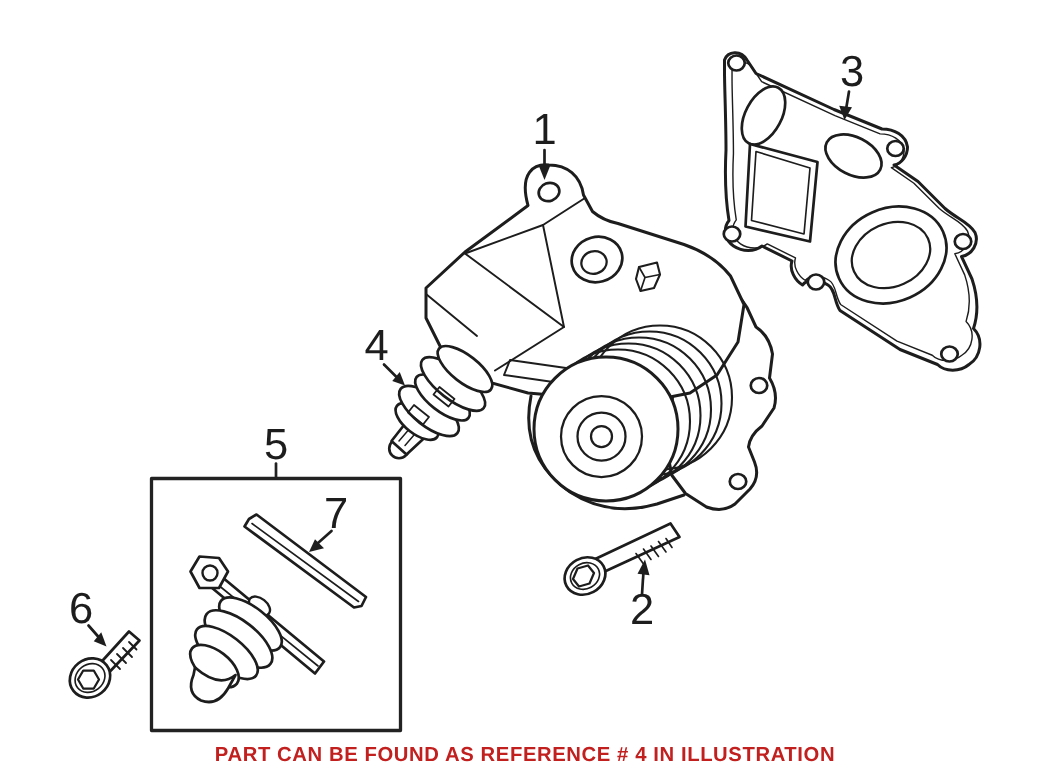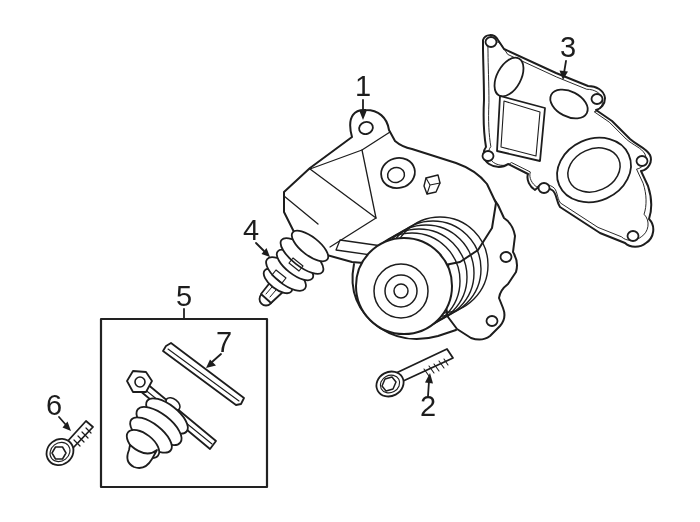--- a/index.html
+++ b/index.html
@@ -169,13 +169,14 @@
       <text class="callout" x="54" y="415">6</text>
       <path class="ln" stroke-width="1.8" d="M59,417 L66,425"></path>
       <path class="fl" d="M71,431 L62.5,427.5 L67.5,421.5 Z"></path>
 
       <text class="callout" x="224" y="352">7</text>
       <path class="ln" stroke-width="1.8" d="M221,354 L212,362"></path>
       <path class="fl" d="M206,368 L210,359.5 L216,365.5 Z"></path>
     </g>
   </svg>
 
+  <div class="note">PART CAN BE FOUND AS REFERENCE # 4 IN ILLUSTRATION</div>
 </div>
 
 </body></html>

